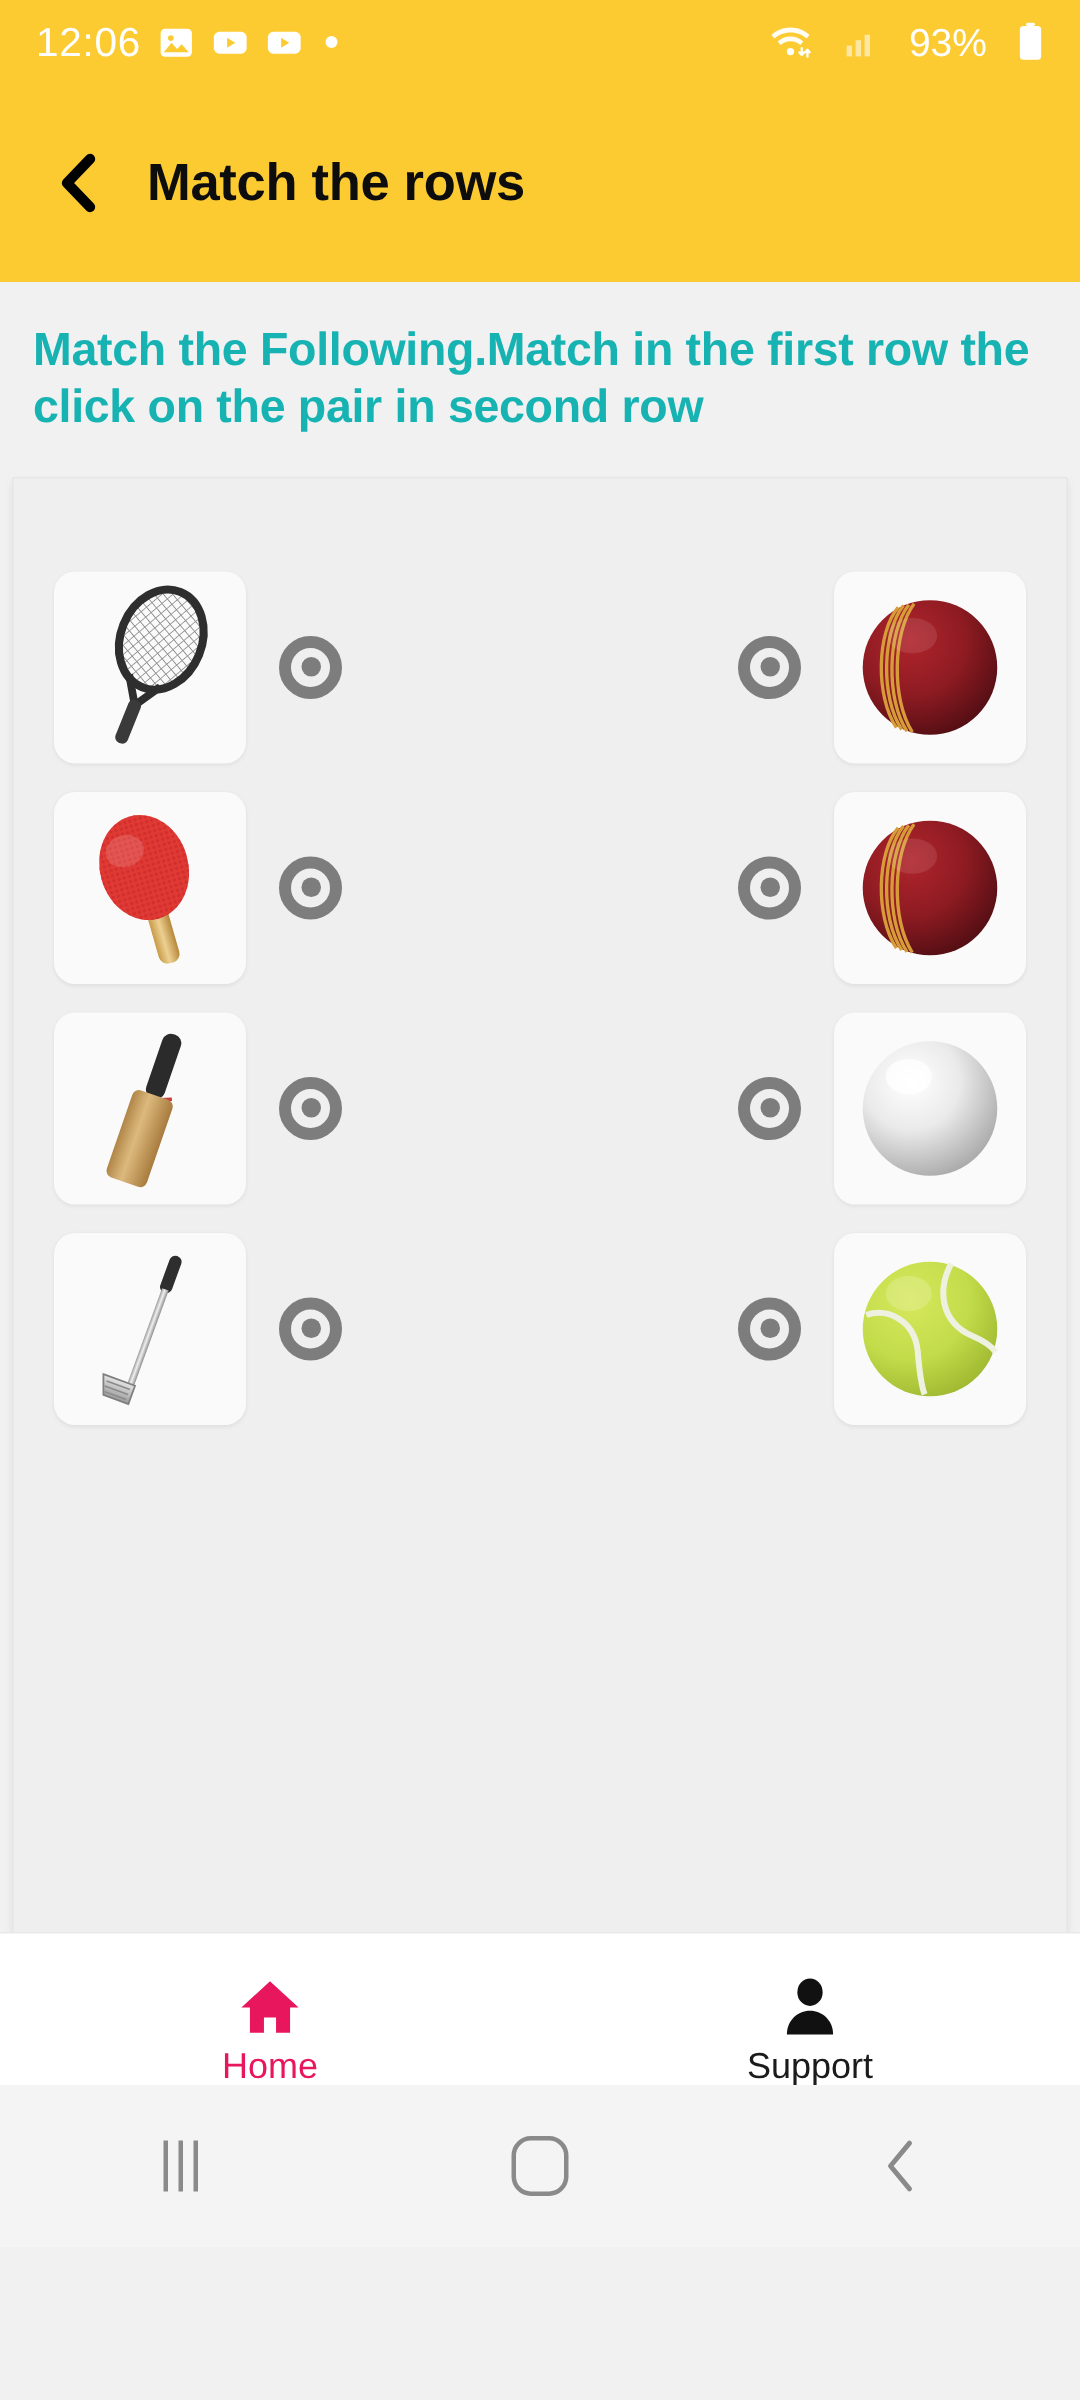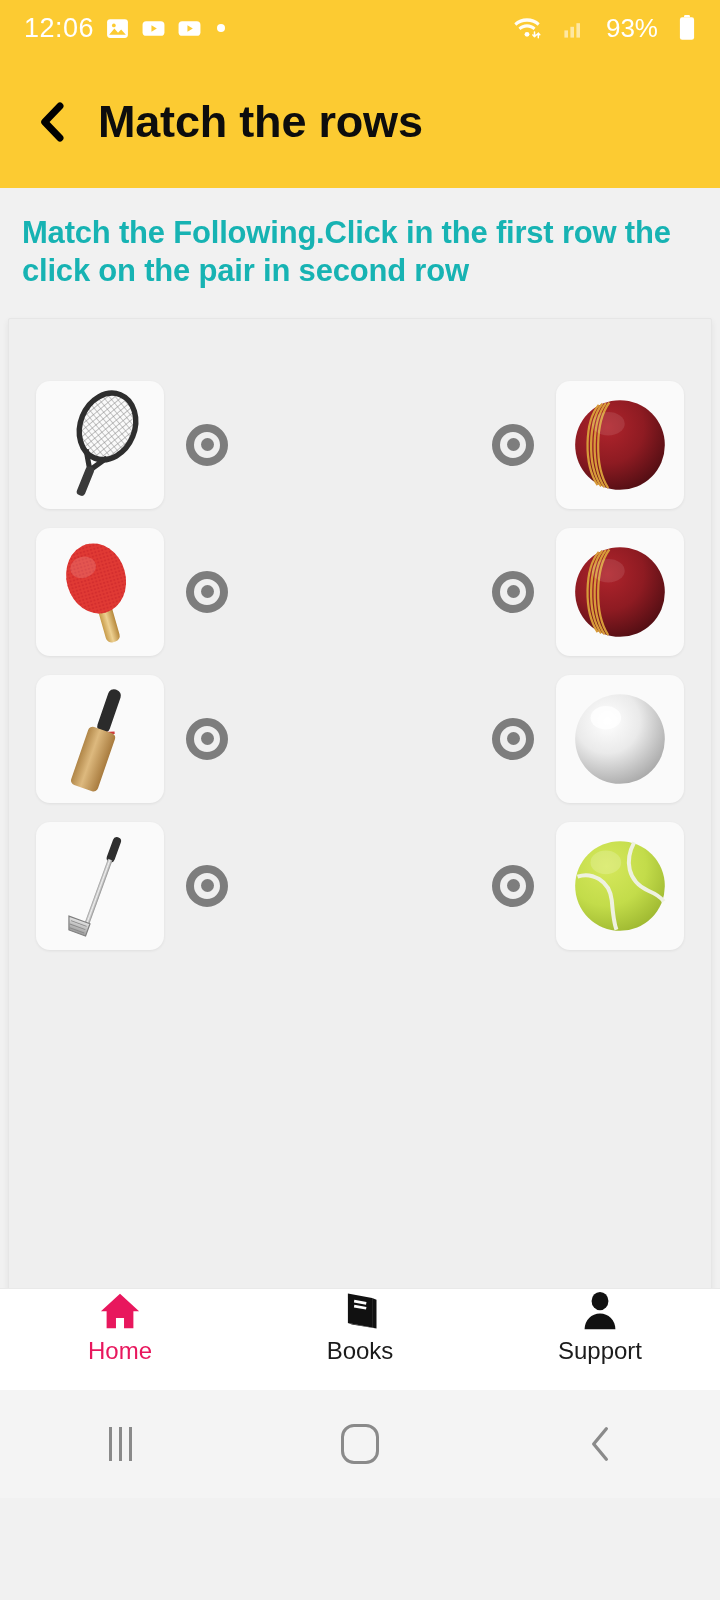--- a/index.html
+++ b/index.html
@@ -24,21 +24,21 @@
   .sb-right{ margin-left:auto; display:flex; align-items:center; gap:20px; }
   .sb-batt-txt{ font-size:26px; color:#fff; letter-spacing:0px; }
 
   
   .appbar{
     position:absolute; top:56px; left:0; width:720px; height:132px;
     background:#fccb32; display:flex; align-items:center; padding:0 28px;
   }
   .backbtn{ width:48px; height:48px; display:flex; align-items:center; justify-content:center; cursor:pointer; }
   .apptitle{
-    font-size:45px; font-weight:bold; color:#0d0d0d; margin-left:22px;
+    font-size:35px; font-weight:bold; color:#0d0d0d; margin-left:22px;
     letter-spacing:-0.2px;
   }
 
   
   .instruction{
     position:absolute; top:188px; left:0; width:720px;
     padding:26px 22px 0 22px;
     color:#17b3b3; font-size:31px; font-weight:bold; line-height:1.24;
     letter-spacing:-0.2px;
   }
@@ -68,21 +68,21 @@
     flex:0 0 auto; cursor:pointer; box-sizing:border-box;
   }
   .radio i{ display:block; width:13px; height:13px; border-radius:50%; background:#7d7d7d; }
   .radio-left{ margin-left:22px; }
   .radio-right{ margin-right:22px; }
   .spacer{ flex:1 1 auto; }
 
   
   .bottomnav{
     position:absolute; left:0; bottom:108px; width:720px; height:102px;
-    background:#ffffff; display:flex; align-items:flex-start;
+    background:#ffffff; display:flex; align-items:flex-end;
     border-top:1px solid #e9e9e9;
   }
   .navitem{
     flex:1 1 0; display:flex; flex-direction:column; align-items:center;
     justify-content:center; gap:6px; cursor:pointer;
   }
   .navlabel{ font-size:24px; color:#1b1b1b; line-height:1; }
   .navitem.active .navlabel{ color:#e8175d; }
 
   
@@ -153,21 +153,21 @@
 
   <div class="appbar">
     <div class="backbtn">
       <svg width="34" height="40" viewBox="0 0 24 30">
         <path d="M18 3L6.5 15L18 27" stroke="#000" stroke-width="5.2" fill="none" stroke-linecap="round" stroke-linejoin="round"></path>
       </svg>
     </div>
     <div class="apptitle">Match the rows</div>
   </div>
 
-  <div class="instruction">Match the Following.Click in the first row the click on the pair in second row</div>
+  <div class="instruction">Match the Following.Match in the first row the click on the pair in second row</div>
 
   <div class="matchcard">
     <div class="rows">
 
       <div class="mrow">
         <div class="tile tile-left">
           <svg width="118" height="118" viewBox="0 0 100 100">
             <defs>
               <pattern id="mesh1" width="4" height="4" patternUnits="userSpaceOnUse" patternTransform="rotate(28)">
                 <path d="M0 0H4M0 0V4" stroke="#8c8c8c" stroke-width="0.9"></path>
@@ -356,32 +356,20 @@
 
   <div class="bottomnav">
 
     <div class="navitem active">
       <svg width="46" height="44" viewBox="0 0 24 24">
         <path d="M12 2.6L1.6 12.2h3.1v9.2h5.1v-5.6h4.4v5.6h5.1v-9.2h3.1z" fill="#e8175d"></path>
       </svg>
       <span class="navlabel">Home</span>
     </div>
 
-    <div class="navitem">
-      <svg width="46" height="44" viewBox="0 0 24 24">
-        <path d="M5.4 2.4 L18.6 4.9 L18.6 21 L5.4 18.6 Z" fill="#111"></path>
-        <path d="M18.6 4.9 L21 5.8 L21 21.6 L18.6 21 Z" fill="#111"></path>
-        <path d="M5.4 18.6 L18.6 21 L21 21.6 L7.6 19.4 Z" fill="#111"></path>
-        <g stroke="#fff" stroke-width="1.5">
-          <path d="M8.8 6.6 L15.4 7.8"></path>
-            <path d="M8.8 9.3 L15.4 10.5"></path>
-        </g>
-      </svg>
-      <span class="navlabel">Books</span>
-    </div>
 
     <div class="navitem">
       <svg width="46" height="44" viewBox="0 0 24 24">
         <ellipse cx="12" cy="6.6" rx="4.6" ry="5" fill="#111"></ellipse>
         <path d="M3.6 22c0-5 3.8-8.6 8.4-8.6s8.4 3.6 8.4 8.6z" fill="#111"></path>
       </svg>
       <span class="navlabel">Support</span>
     </div>
 
   </div>

